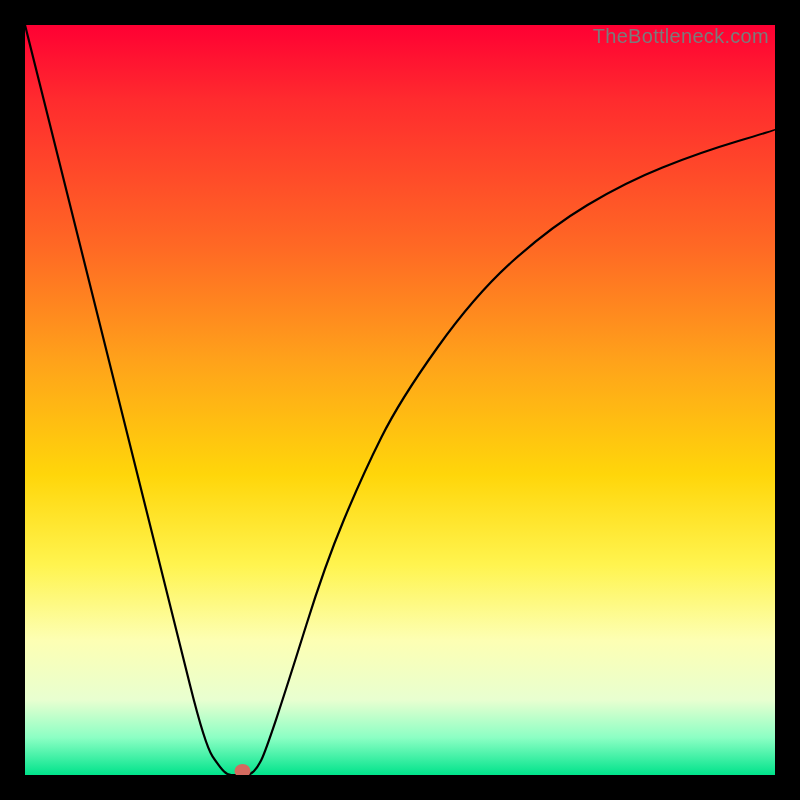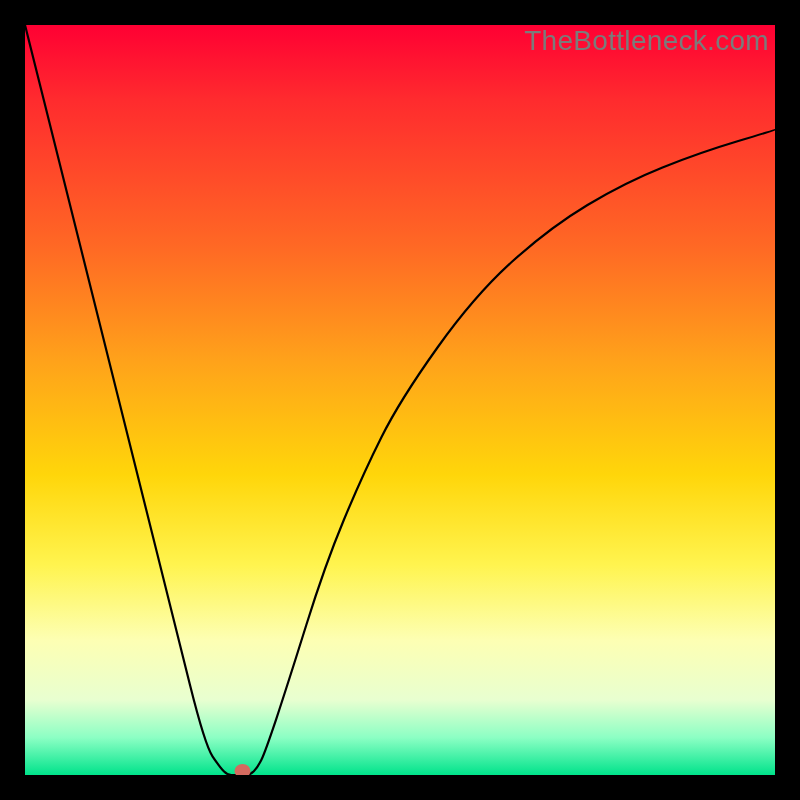--- a/index.html
+++ b/index.html
@@ -33,21 +33,21 @@
       #fdffb3 82%,
       #e8ffd0 90%,
       #8cffc4 95%,
       #00e38b 100%
     );
   }
   .watermark {
     position: absolute;
     top: 0px;
     right: 6px;
-    font-size: 28px;
+    font-size: 20px;
     font-weight: 400;
     color: #7b7b7b;
     letter-spacing: 0.3px;
     pointer-events: none;
   }
   svg.curve {
     position: absolute;
     left: 0;
     top: 0;
     width: 750px;

